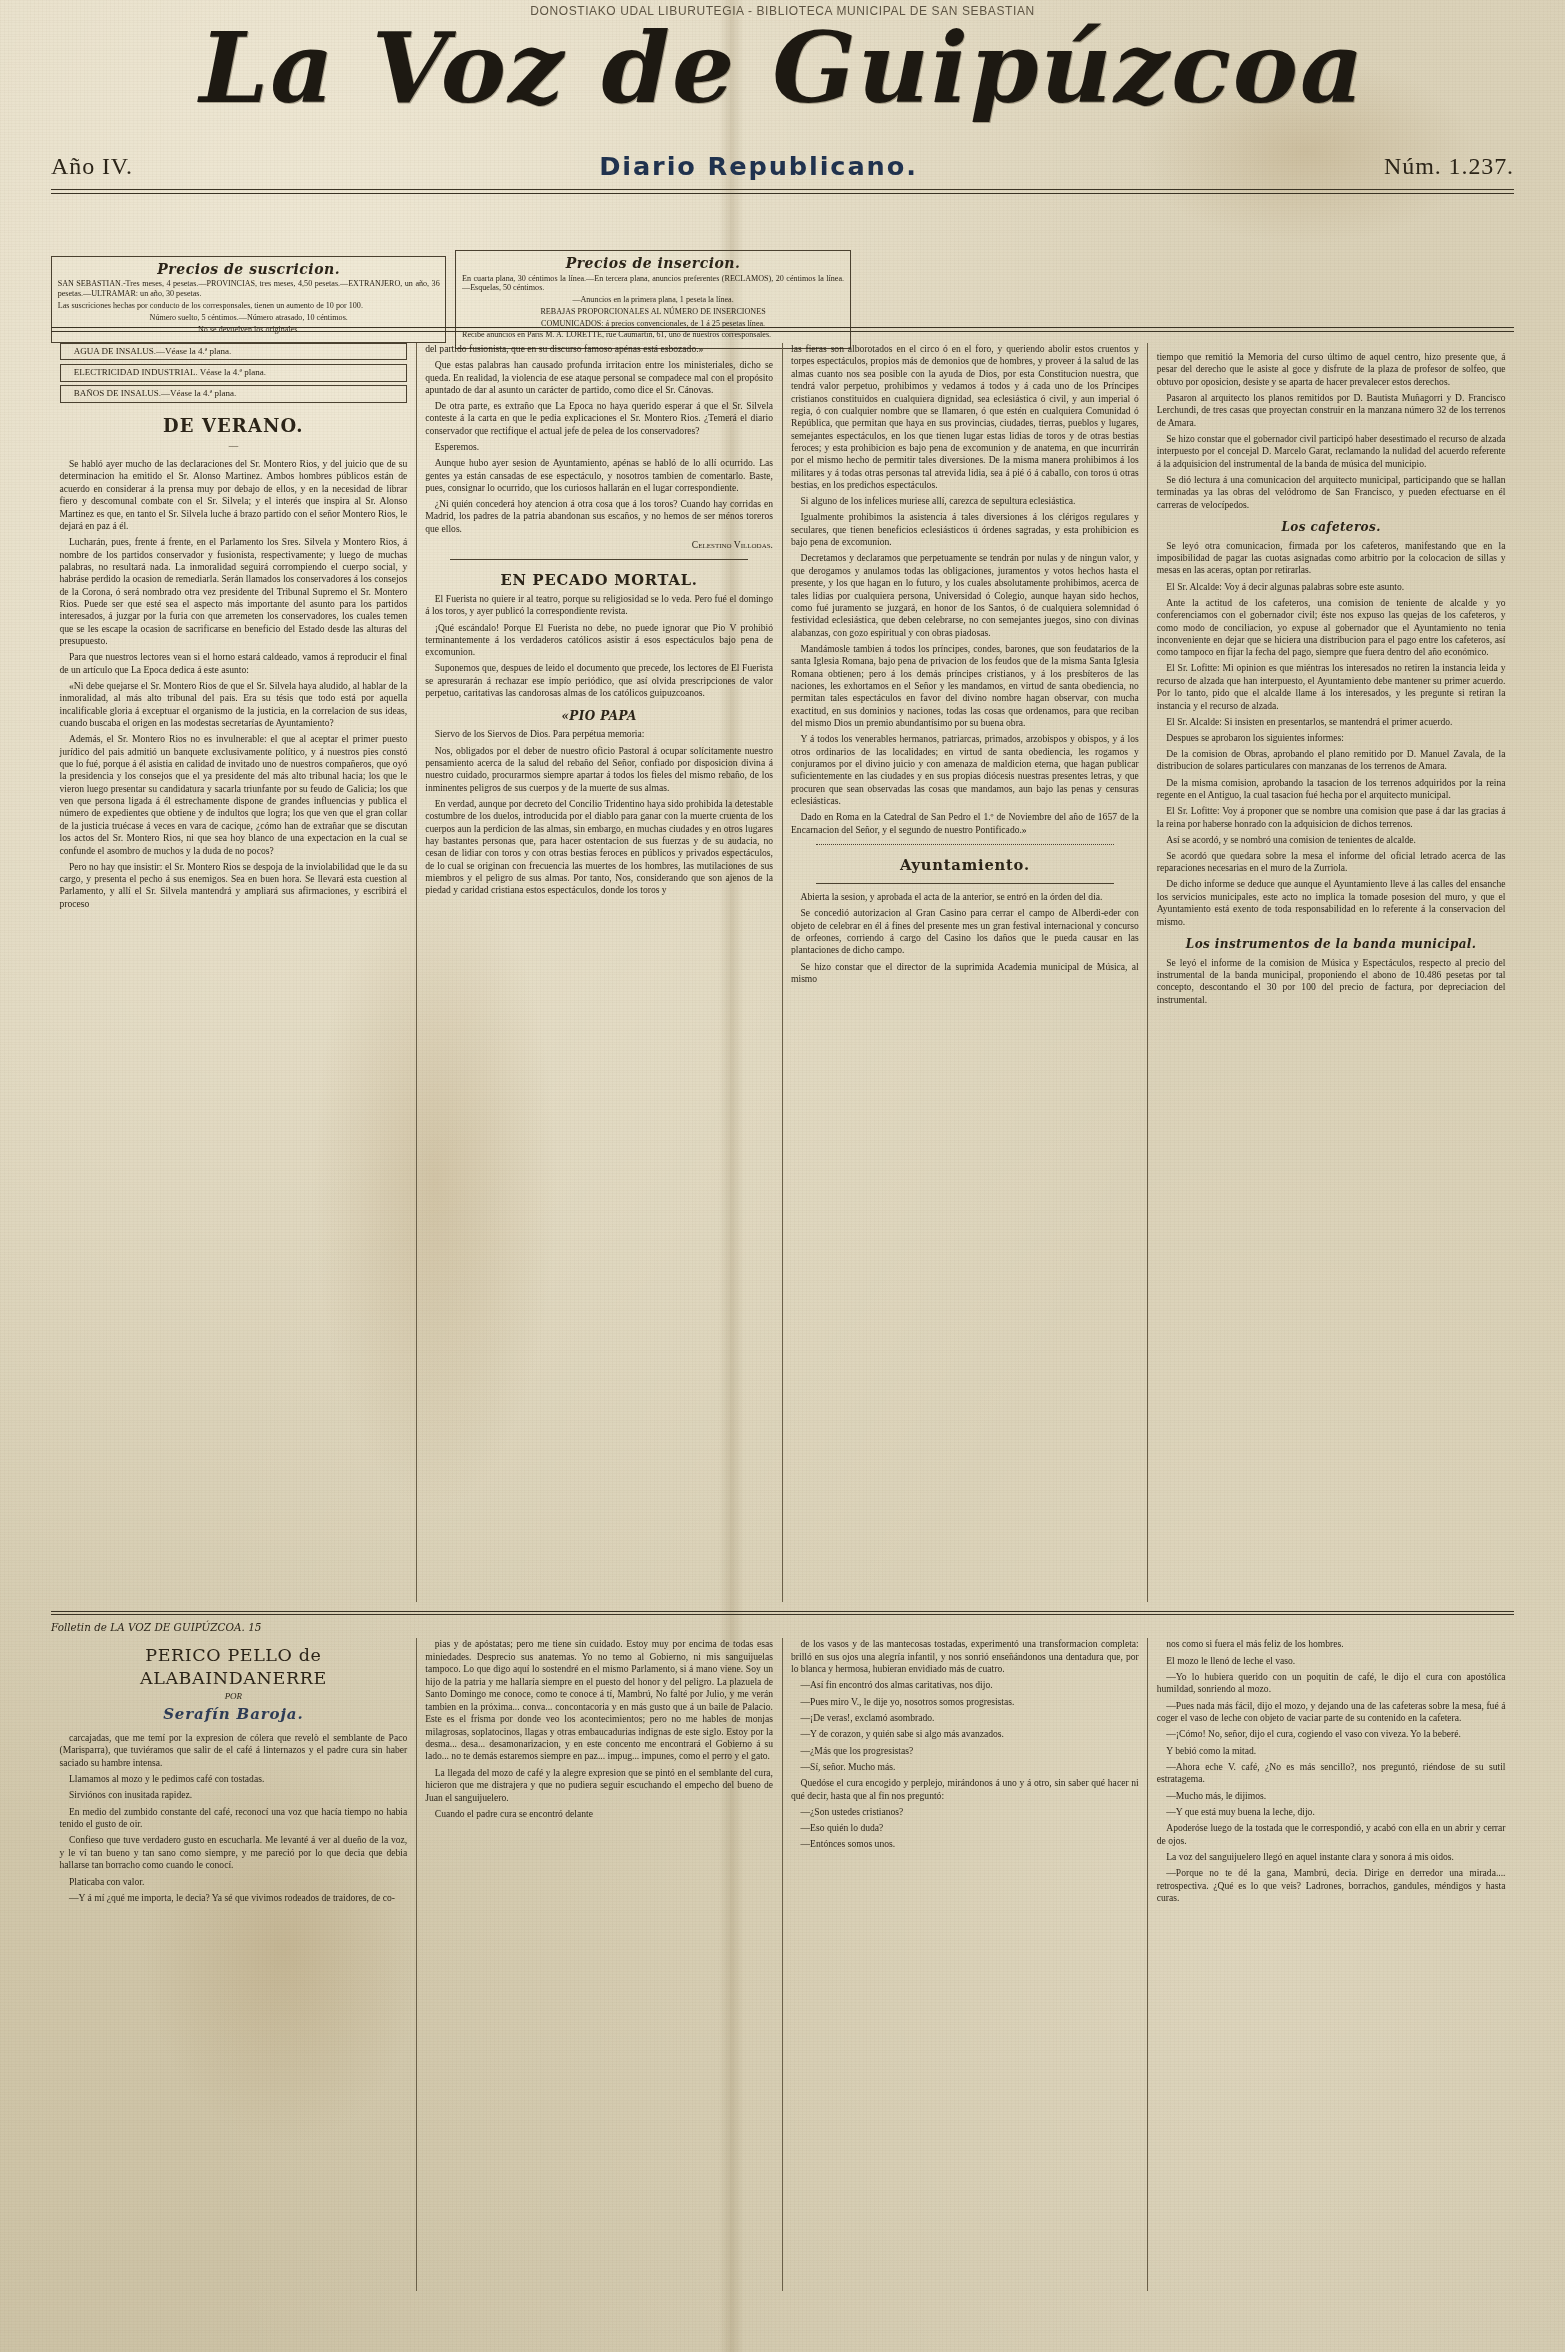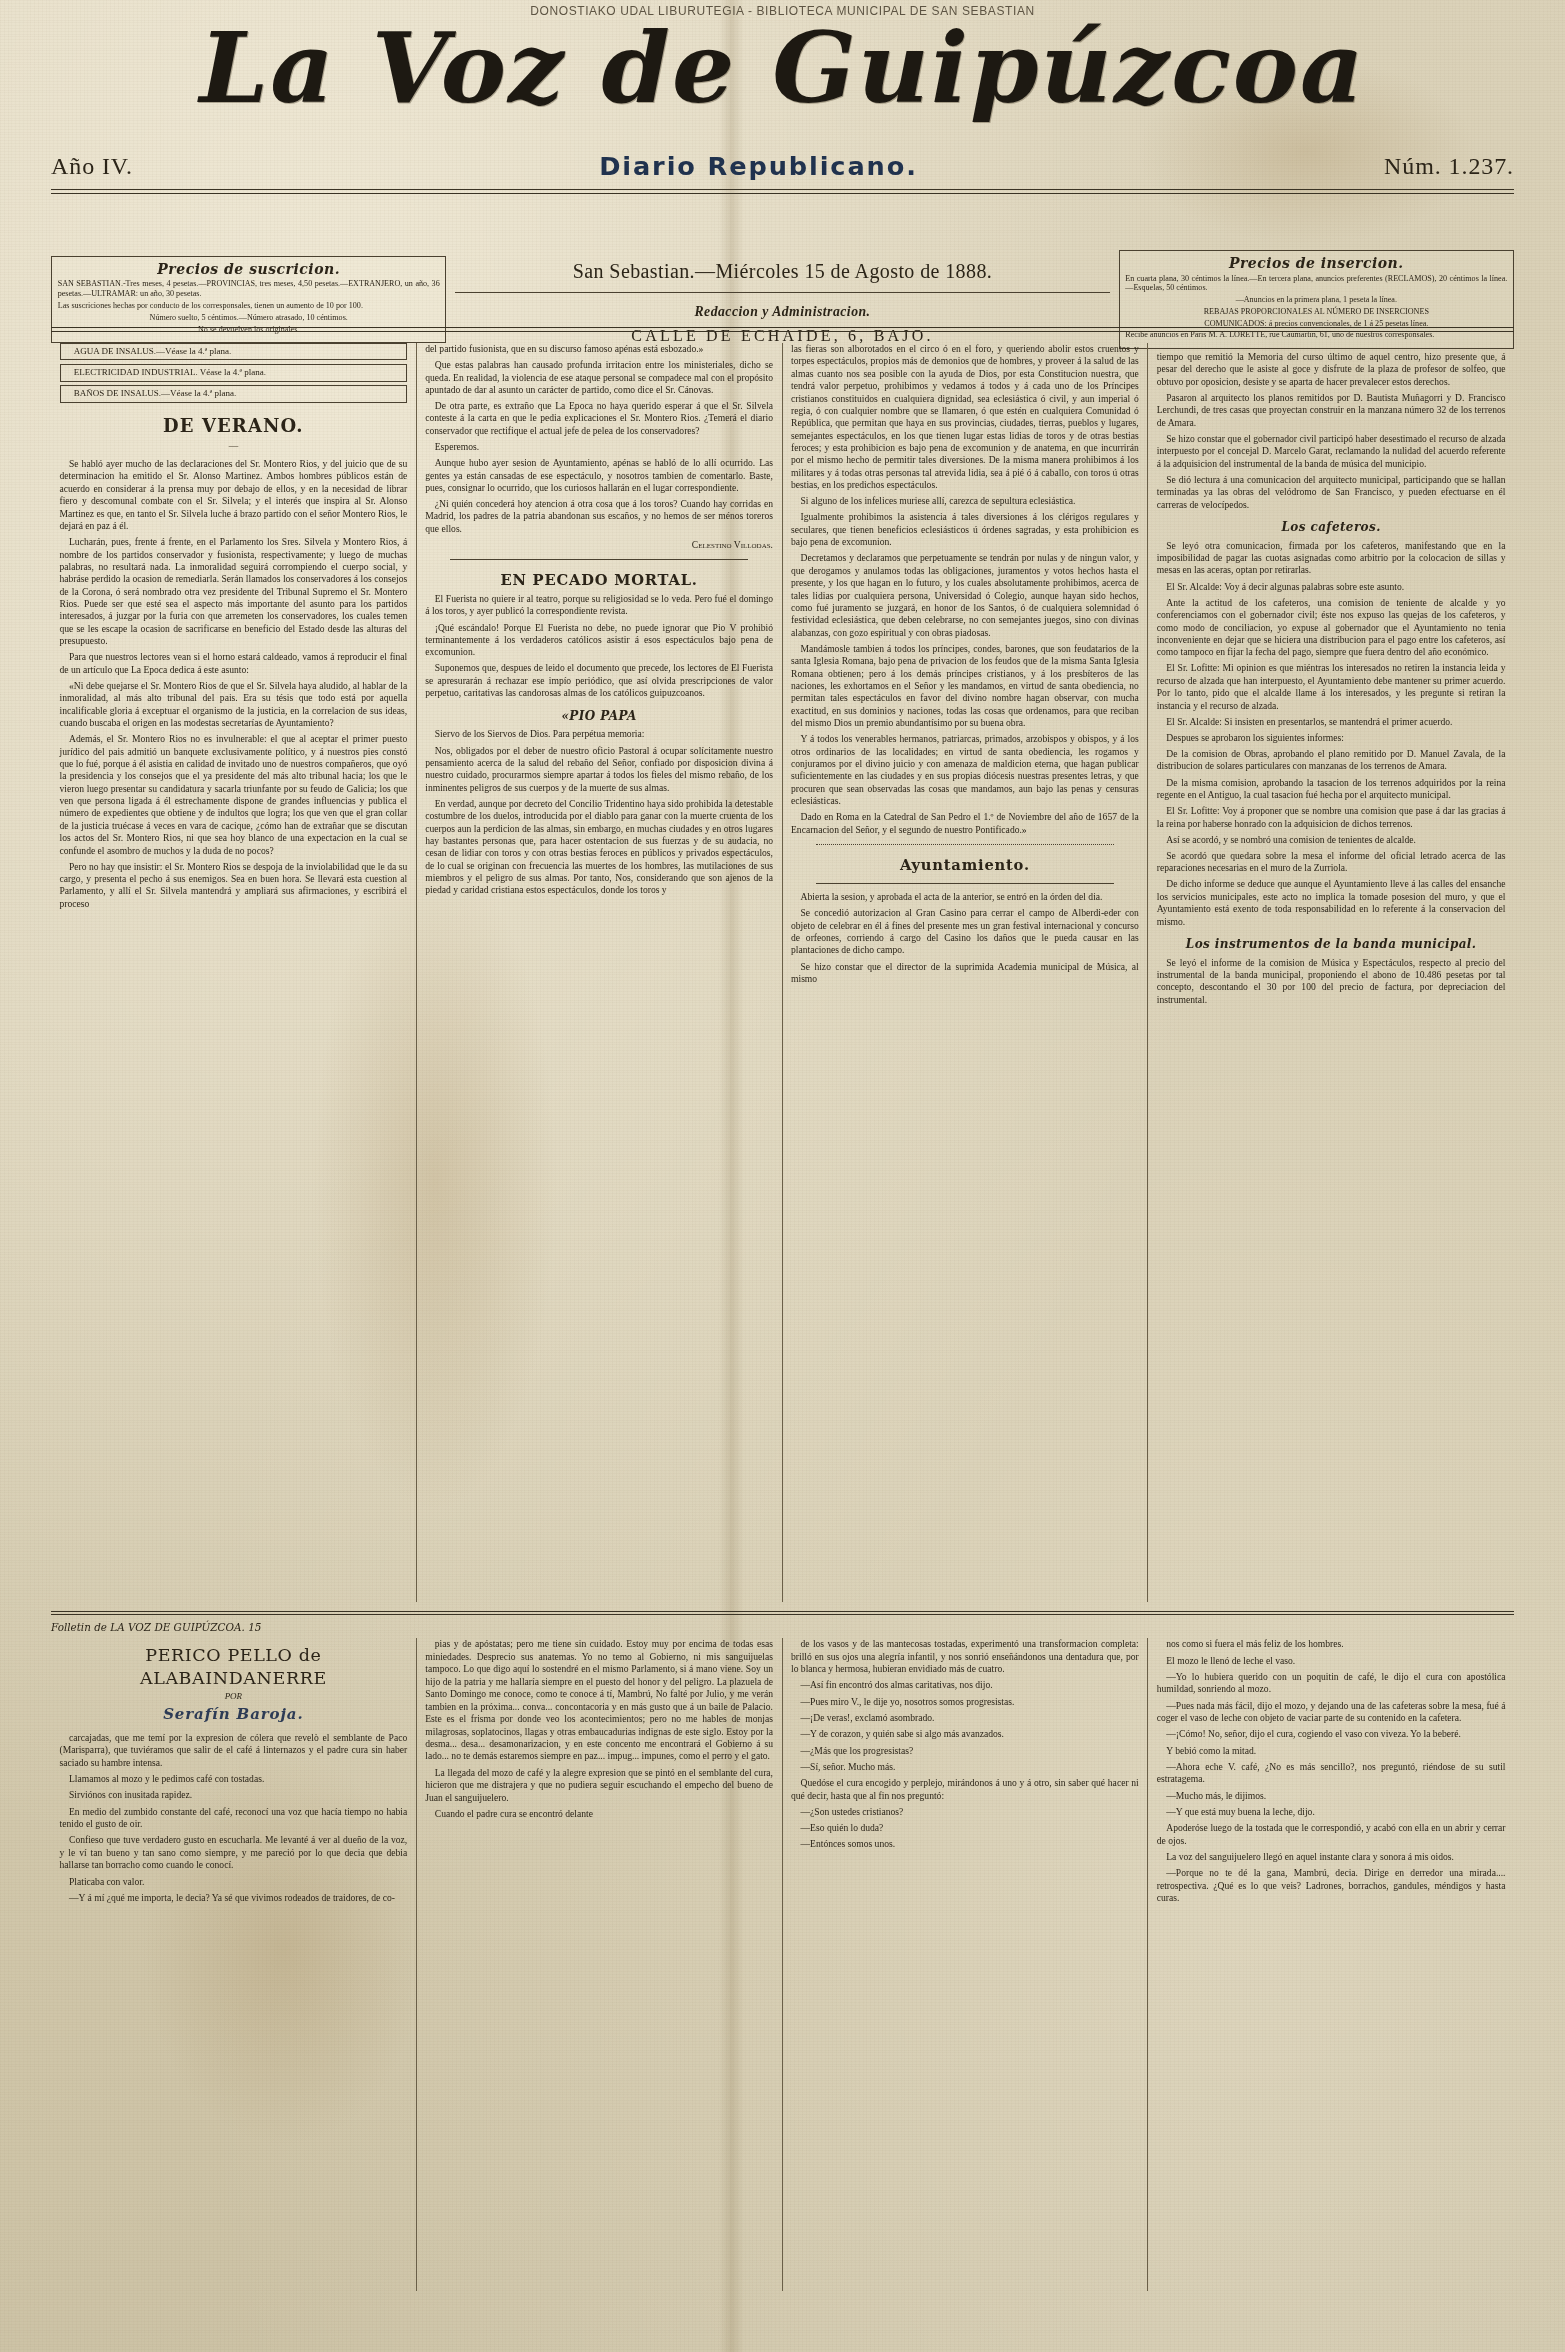--- a/index.html
+++ b/index.html
@@ -281,25 +281,20 @@
 
   <div class="headblocks">
     <div class="hb left">
       <h4>Precios de suscricion.</h4>
       <p>SAN SEBASTIAN.-Tres meses, 4 pesetas.—PROVINCIAS, tres meses, 4,50 pesetas.—EXTRANJERO, un año, 36 pesetas.—ULTRAMAR: un año, 30 pesetas.</p>
       <p>Las suscriciones hechas por conducto de los corresponsales, tienen un aumento de 10 por 100.</p>
       <p class="c">Número suelto, 5 céntimos.—Número atrasado, 10 céntimos.</p>
       <p class="c">No se devuelven los originales.</p>
     </div>
 
-    <div class="center-head">
-      <div class="dateline">San Sebastian.—Miércoles 15 de Agosto de 1888.</div>
-      <div class="redac">Redaccion y Administracion.</div>
-      <div class="addr">CALLE DE ECHAIDE, 6, BAJO.</div>
-    </div>
 
     <div class="hb right">
       <h4>Precios de insercion.</h4>
       <p>En cuarta plana, 30 céntimos la línea.—En tercera plana, anuncios preferentes (RECLAMOS), 20 céntimos la línea.—Esquelas, 50 céntimos.</p>
       <p class="c">—Anuncios en la primera plana, 1 peseta la línea.</p>
       <p class="c">REBAJAS PROPORCIONALES AL NÚMERO DE INSERCIONES</p>
       <p class="c">COMUNICADOS: á precios convencionales, de 1 á 25 pesetas línea.</p>
       <p>Recibe anuncios en Paris M. A. LORETTE, rue Caumartin, 61, uno de nuestros corresponsales.</p>
     </div>
   </div>

